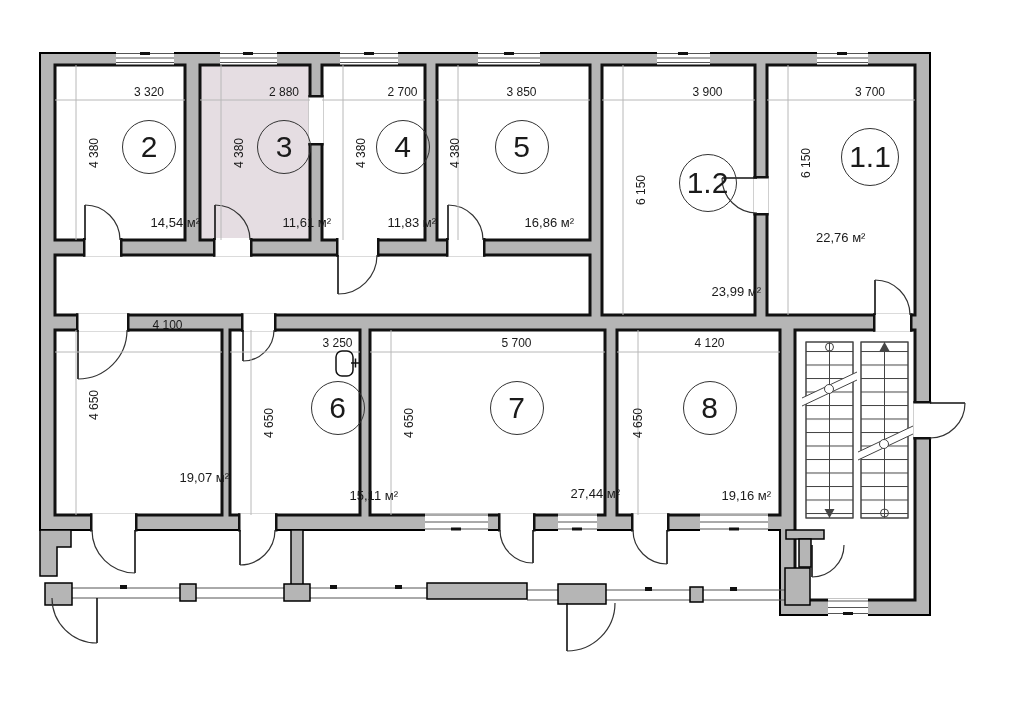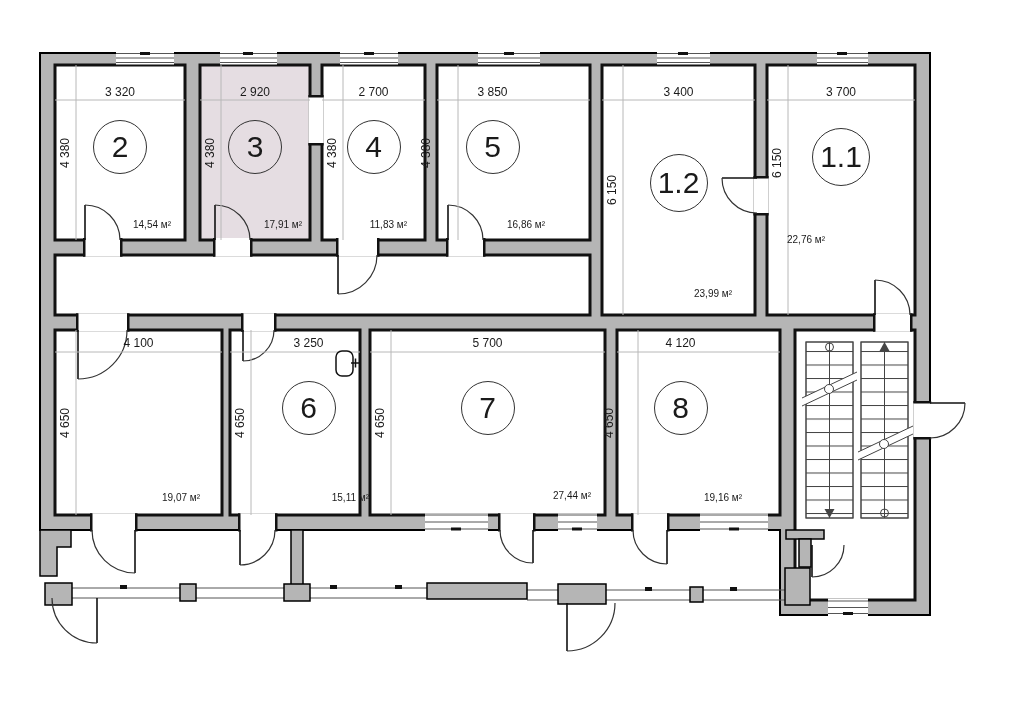--- a/index.html
+++ b/index.html
@@ -1,24 +1,24 @@
 <!DOCTYPE html>
 <html><head>
 <meta charset="utf-8">
 <style>
   html,body{margin:0;padding:0;background:#fff;}
   .plan{position:relative;width:1024px;height:724px;background:#fff;overflow:hidden;
         font-family:"Liberation Sans",sans-serif;color:#1a1a1a;}
   .plan svg{position:absolute;left:0;top:0;}
-  .room{position:absolute;}
+  .room{position:absolute;margin-left:29px;}
   .w-label{position:absolute;top:20px;left:0;right:0;text-align:center;font-size:12px;white-space:nowrap;}
   .w-label-b{top:6px;}
   .d-label{position:absolute;left:10px;top:50%;transform:translate(-50%,-50%) rotate(-90deg);
            font-size:12px;white-space:nowrap;}
-  .a-label{position:absolute;right:14px;bottom:10px;font-size:10px;white-space:nowrap;}
+  .a-label{position:absolute;right:14px;bottom:10px;font-size:13px;white-space:nowrap;}
   .badge{position:absolute;left:50%;top:47%;transform:translate(-50%,-50%);
          width:52px;height:52px;border:1.6px solid #333;border-radius:50%;background:transparent;
          display:flex;align-items:center;justify-content:center;font-size:30px;line-height:1;}
   .badge-lg{width:56px;height:56px;font-size:30px;}
   .badge-low{top:42%;}
 </style>
 </head>
 <body>
 
 <div class="plan">
@@ -233,55 +233,55 @@
 </svg>
 
 <div class="room" style="left:55px;top:65px;width:130px;height:175px">
   <span class="w-label">3 320</span>
   <span class="d-label">4 380</span>
   <span class="badge">2</span>
   <span class="a-label">14,54 м²</span>
 </div>
 
 <div class="room" style="left:200px;top:65px;width:110px;height:175px">
-  <span class="w-label">2 920</span>
+  <span class="w-label">2 880</span>
   <span class="d-label">4 380</span>
   <span class="badge">3</span>
-  <span class="a-label" style="right:8px">17,91 м²</span>
+  <span class="a-label" style="right:8px">11,61 м²</span>
 </div>
 
 <div class="room" style="left:322px;top:65px;width:103px;height:175px">
   <span class="w-label">2 700</span>
   <span class="d-label">4 380</span>
   <span class="badge">4</span>
   <span class="a-label" style="right:18px">11,83 м²</span>
 </div>
 
 <div class="room" style="left:416px;top:65px;width:153px;height:175px">
   <span class="w-label">3 850</span>
   <span class="d-label">4 380</span>
   <span class="badge">5</span>
   <span class="a-label" style="right:24px">16,86 м²</span>
 </div>
 
 <div class="room" style="left:602px;top:65px;width:153px;height:250px">
-  <span class="w-label">3 400</span>
+  <span class="w-label">3 900</span>
   <span class="d-label">6 150</span>
   <span class="badge badge-lg">1.2</span>
   <span class="a-label" style="right:23px;bottom:16px">23,99 м²</span>
 </div>
 
 <div class="room" style="left:767px;top:65px;width:148px;height:196px">
   <span class="w-label">3 700</span>
   <span class="d-label">6 150</span>
   <span class="badge badge-lg">1.1</span>
   <span class="a-label" style="left:20px;right:auto;bottom:16px">22,76 м²</span>
 </div>
 
-<div class="room" style="left:55px;top:330px;width:167px;height:185px">
+<div class="room" style="left:55px;top:312px;width:167px;height:185px">
   <span class="w-label w-label-b">4 100</span>
   <span class="d-label">4 650</span>
   <span class="a-label" style="right:22px;bottom:12px">19,07 м²</span>
 </div>
 
 <div class="room" style="left:230px;top:330px;width:157px;height:185px">
   <span class="w-label w-label-b">3 250</span>
   <span class="d-label">4 650</span>
   <span class="badge badge-low">6</span>
   <span class="a-label" style="right:18px;bottom:12px">15,11 м²</span>

